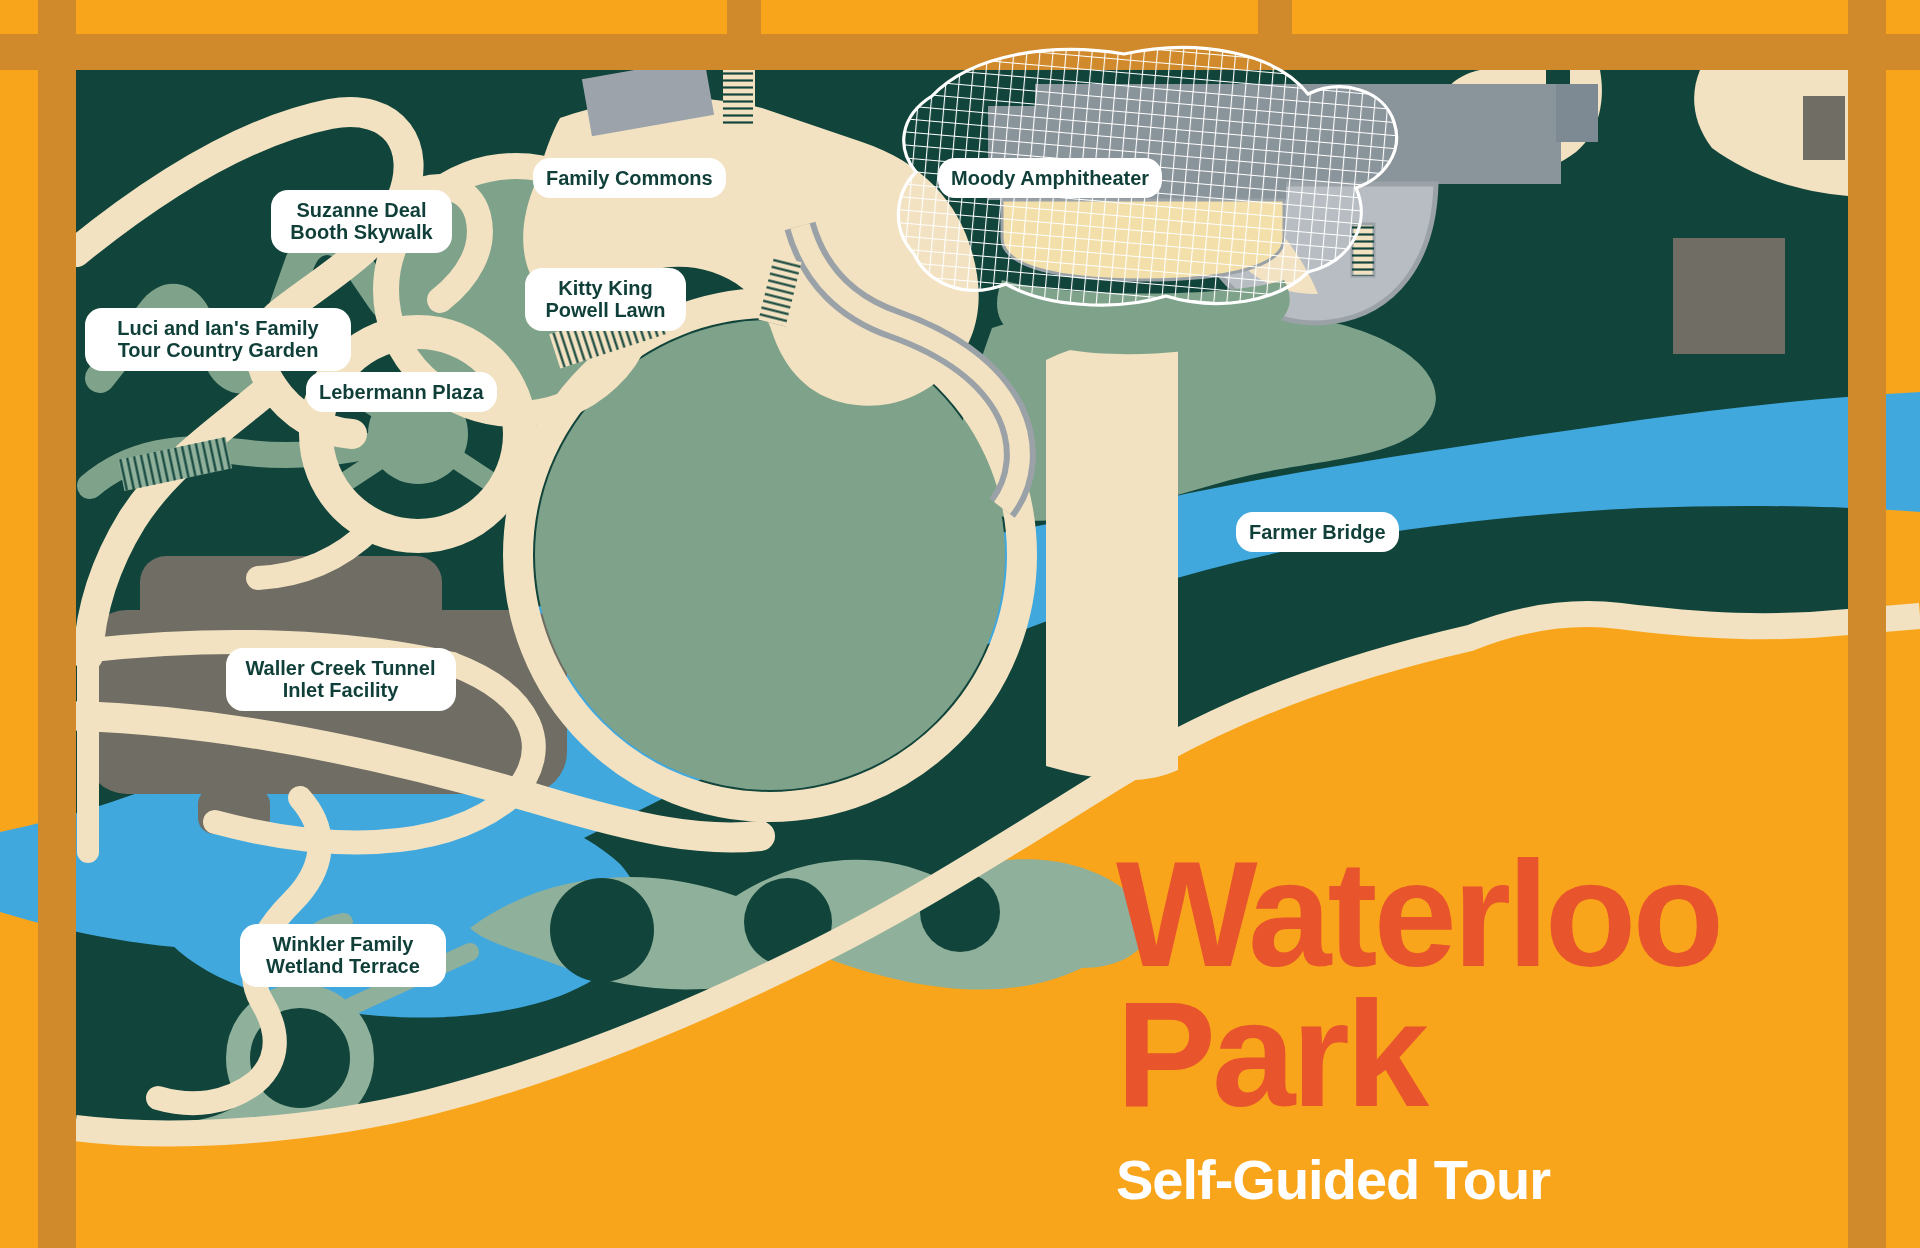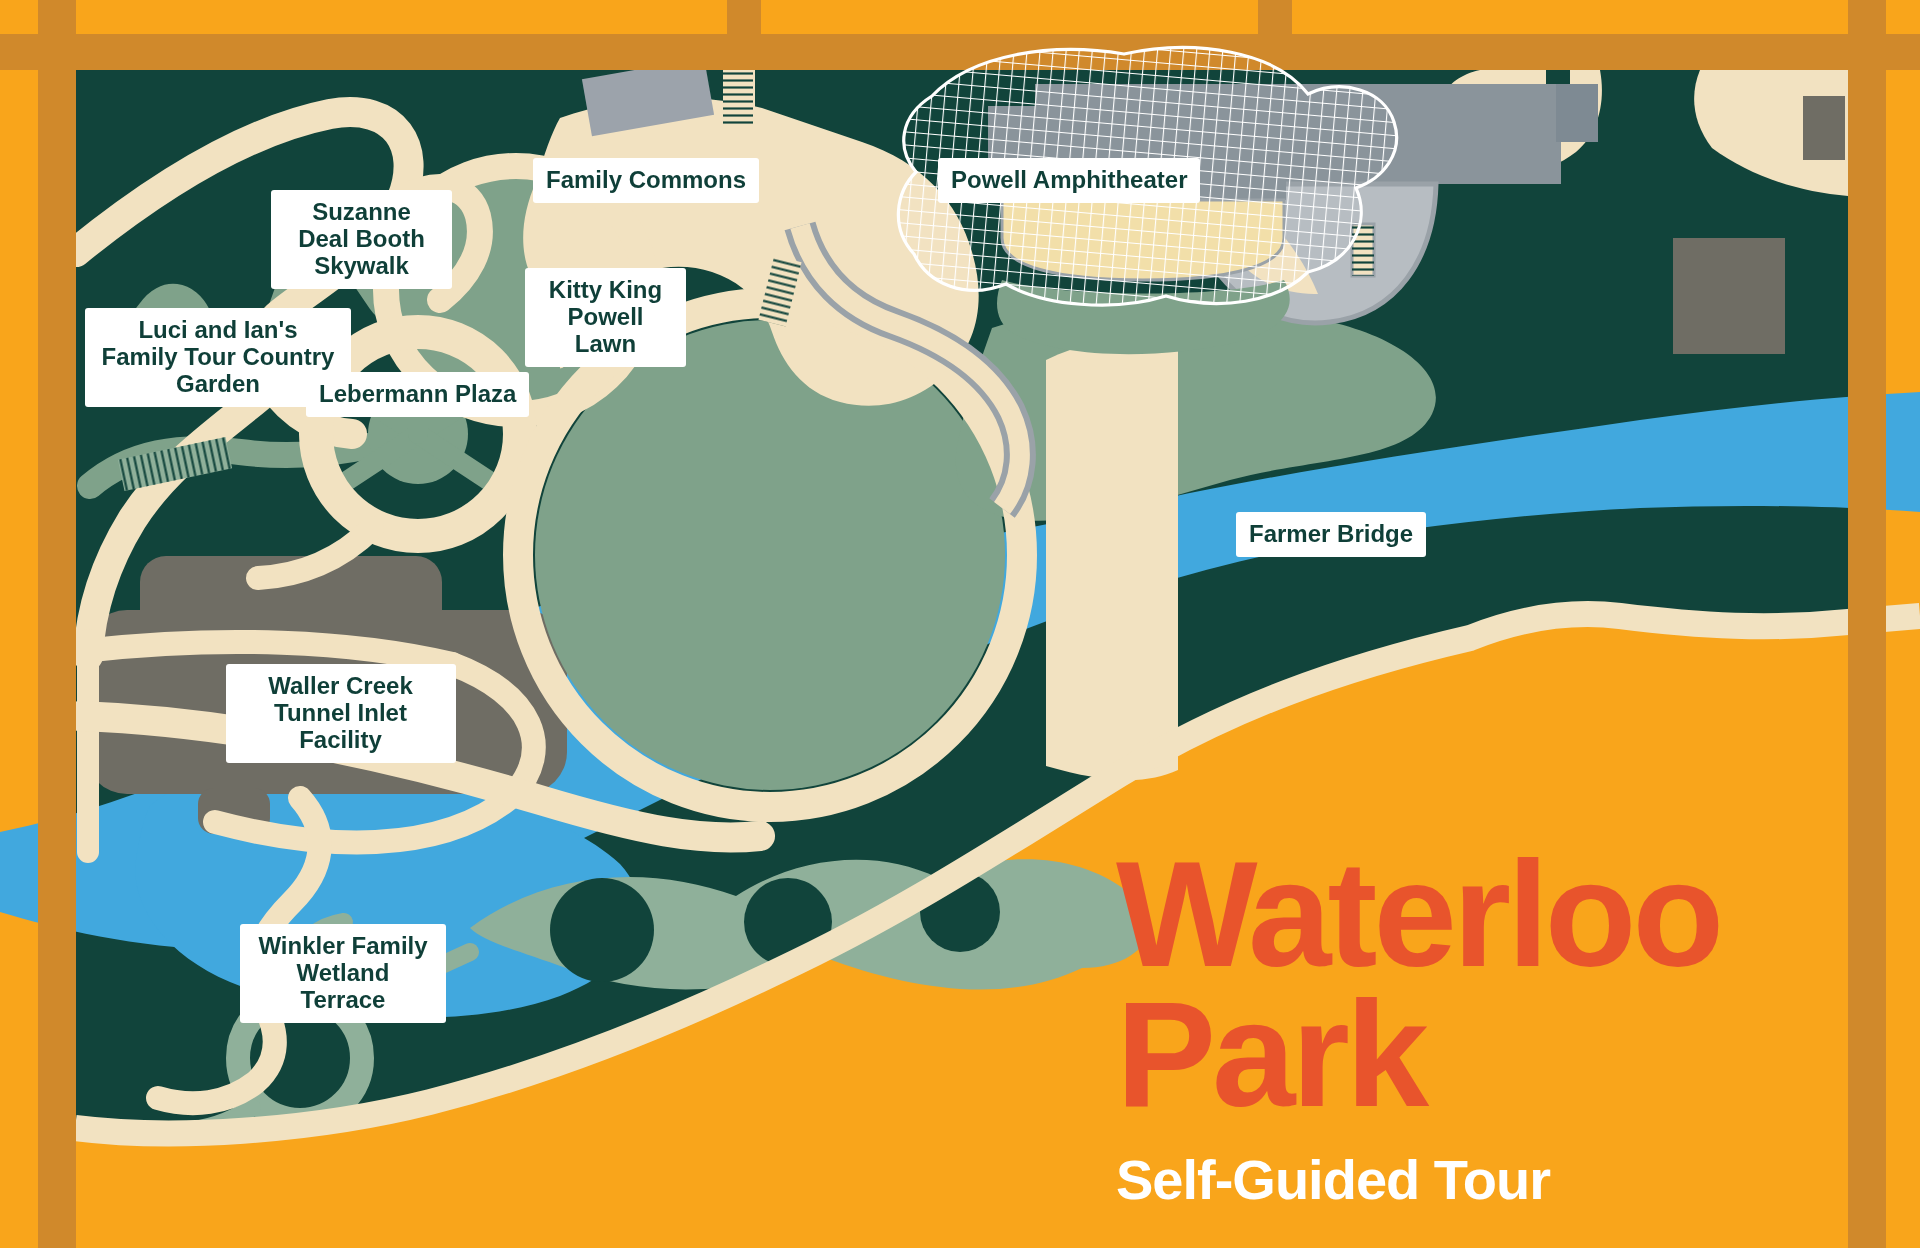--- a/index.html
+++ b/index.html
@@ -26,34 +26,34 @@
   .facility  {fill:var(--structure_gray);}
   .bldg      {fill:var(--building_gray);}
   .bldgdark  {fill:var(--structure_gray);}
   .bldglight {fill:var(--building_gray_light);}
   .seat      {fill:var(--seating_tan);stroke:var(--edge_gray);stroke-width:3;}
 
   .pill{
     position:absolute;
     background:var(--label_bg,#fff);
     color:var(--label_text_green,#0F3F38);
-    font-weight:700;font-size:24px;line-height:1.12;
-    padding:9px 13px;border-radius:3px;
+    font-weight:700;font-size:20px;line-height:1.12;
+    padding:9px 13px;border-radius:17px;
     text-align:center;box-sizing:content-box;
   }
   .nowrap{white-space:nowrap;}
   .p-suzanne  {left:271px; top:190px; max-width:155px;}
   .p-commons  {left:533px; top:158px;}
   .p-moody    {left:938px; top:158px;}
   .p-meredith {left:760px; top:180px; max-width:112px;}
   .p-kitty    {left:525px; top:268px; max-width:135px;}
   .p-luci     {left:85px;  top:308px; max-width:240px;}
   .p-lebermann{left:306px; top:372px;}
   .p-farmer   {left:1236px;top:512px;}
-  .p-waller   {left:226px; top:664px; max-width:205px;padding-left:12px;}
+  .p-waller   {left:226px; top:648px; max-width:205px;padding-left:12px;}
   .p-winkler  {left:240px; top:924px; max-width:180px;}
 
   #title-block{position:absolute;left:1116px;top:845px;}
   #title-block h1{
     margin:0;font-size:150px;line-height:.93;letter-spacing:-4px;
     font-weight:700;color:var(--title_orange,#E8542C);
   }
   #title-block .subtitle{
     margin-top:28px;font-size:56px;letter-spacing:-1px;line-height:1;
     font-weight:700;color:var(--mesh_white,#fff);
@@ -292,21 +292,21 @@
            C1278 302 1218 312 1166 296
            C1114 312 1044 306 1006 284
            C966 300 928 284 914 254
            C890 228 896 192 916 172
            C896 148 900 116 932 96 Z"></path>
     </g>
   </svg>
 
   <div class="pill p-suzanne">Suzanne Deal Booth Skywalk</div>
   <div class="pill p-commons nowrap">Family Commons</div>
-  <div class="pill p-moody nowrap">Powell Amphitheater</div>
+  <div class="pill p-moody nowrap">Moody Amphitheater</div>
   <div class="pill p-kitty">Kitty King Powell Lawn</div>
   <div class="pill p-luci">Luci and Ian's Family Tour Country Garden</div>
   <div class="pill p-lebermann nowrap">Lebermann Plaza</div>
   <div class="pill p-farmer nowrap">Farmer Bridge</div>
   <div class="pill p-waller">Waller Creek Tunnel Inlet Facility</div>
   <div class="pill p-winkler">Winkler Family Wetland Terrace</div>
 
   <div id="title-block">
     <h1><span>Waterloo</span><br><span>Park</span></h1>
     <div class="subtitle">Self-Guided Tour</div>

